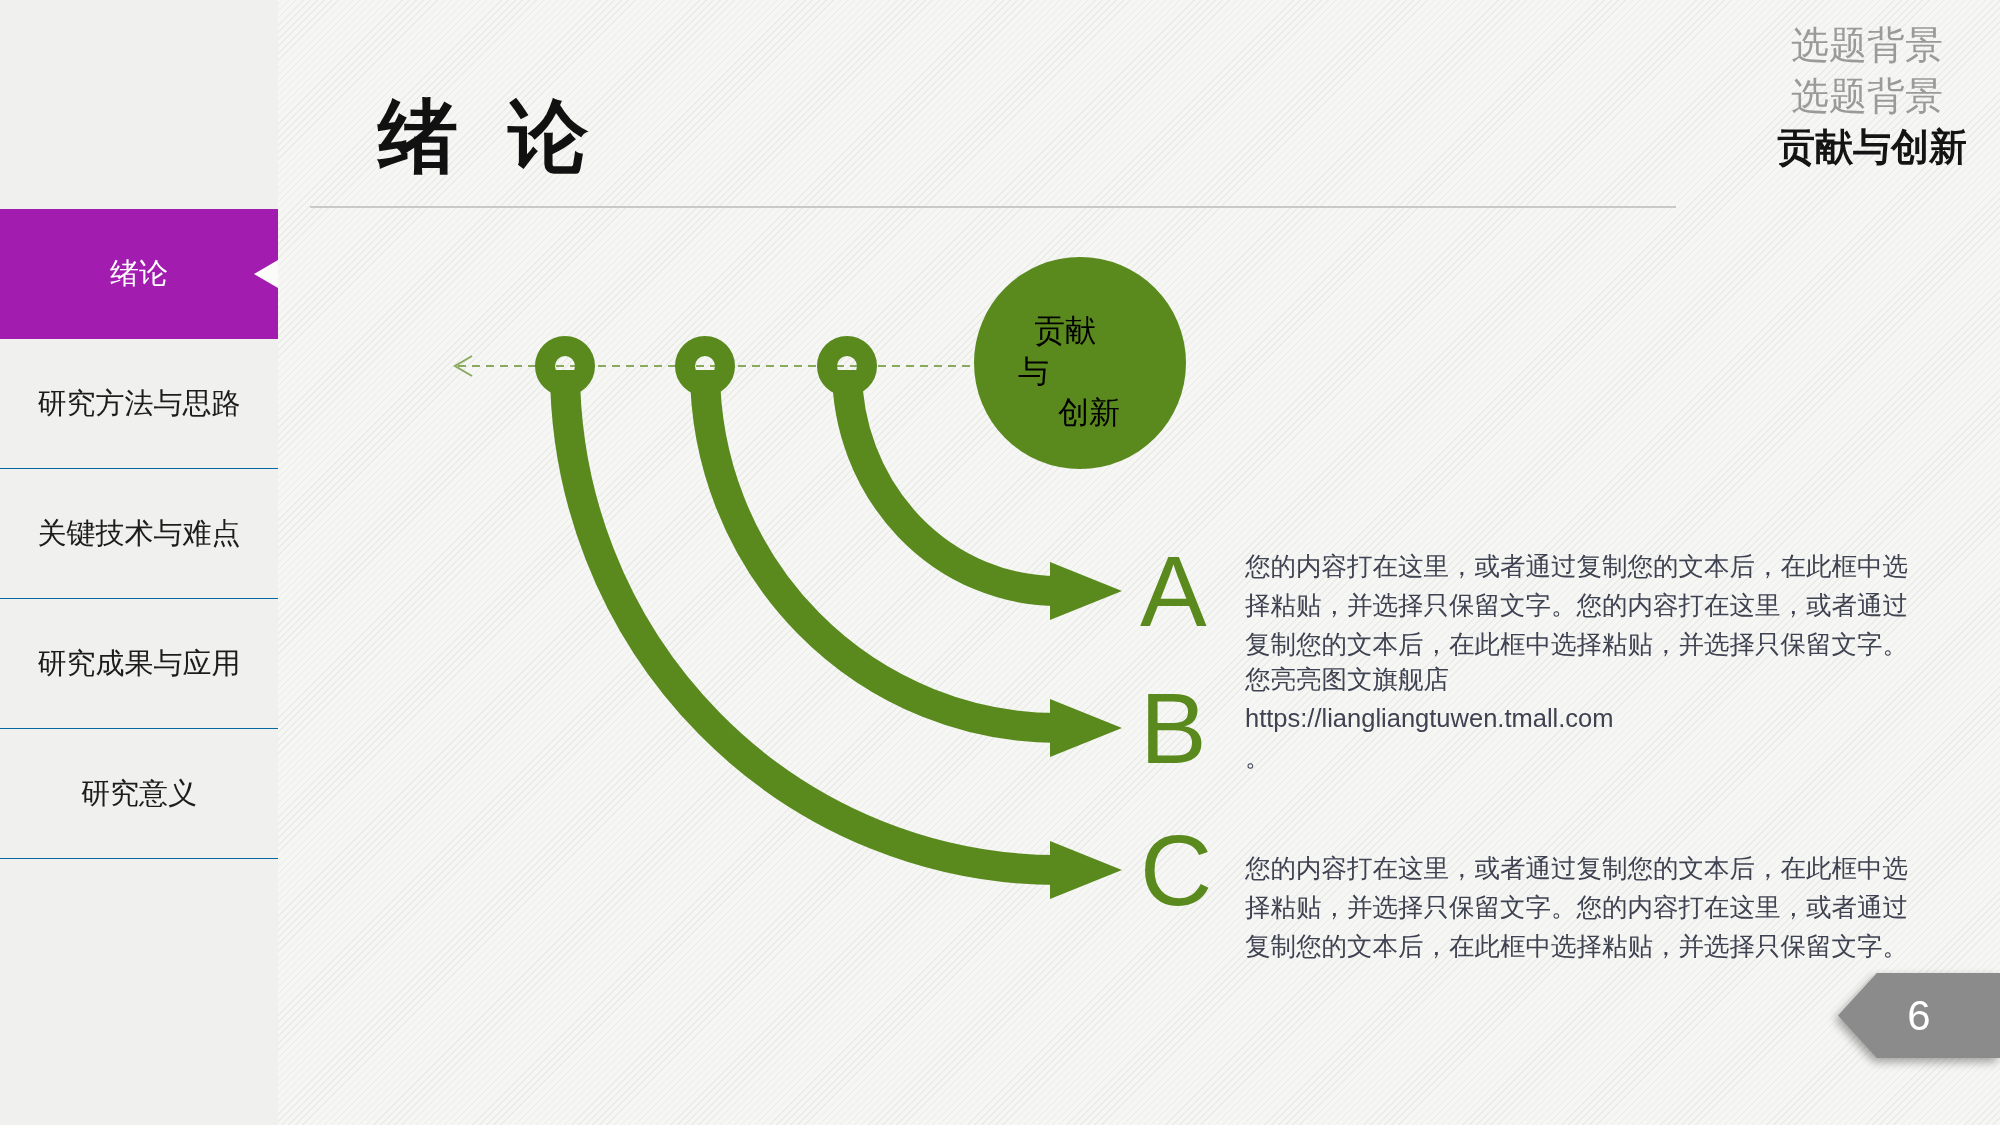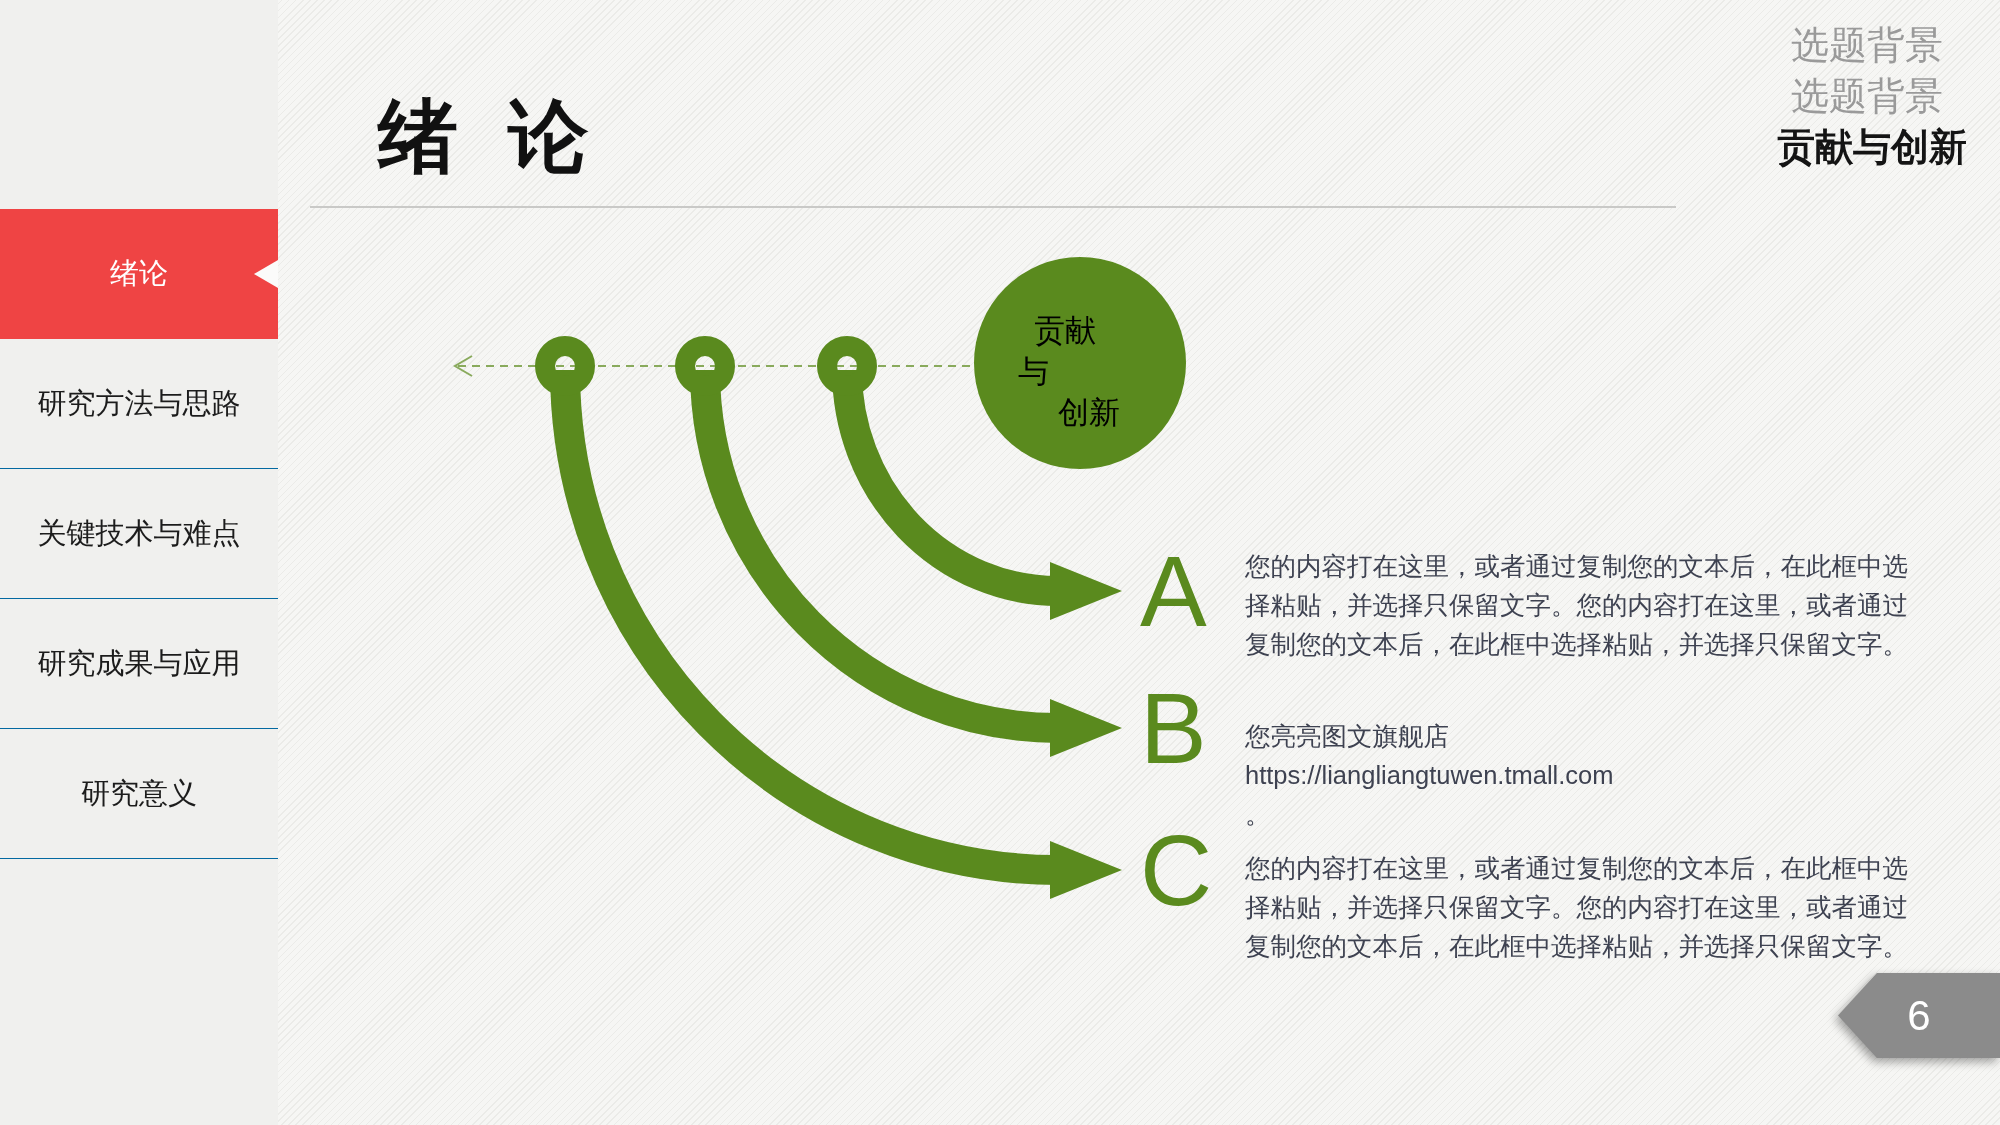--- a/index.html
+++ b/index.html
@@ -9,21 +9,21 @@
     width:2000px; height:1125px; overflow:hidden; position:relative;
     background:repeating-linear-gradient(135deg,#f6f6f4 0px,#f6f6f4 4px,#ebebe8 4px,#ebebe8 5px);
   }
   .stage{ position:absolute; inset:0; }
 
   
   .side-col{ position:absolute; left:0; top:0; width:278px; height:1125px; background:#f0f0ee; }
   .side-menu{ position:absolute; left:0; top:209px; width:278px; }
   .side-item{ position:relative; width:278px; height:130px; display:flex; align-items:center; justify-content:center;
               font-size:29px; color:#1c1c1c; border-bottom:1px solid #0369a1; cursor:default; }
-  .side-item.active{ background:#ef4444; color:#ffffff; border-bottom:none; }
+  .side-item.active{ background:#a21caf; color:#ffffff; border-bottom:none; }
   .side-item.active .notch{
     position:absolute; right:0; top:50%; transform:translateY(-50%);
     width:0; height:0; border-top:14px solid transparent; border-bottom:14px solid transparent;
     border-right:24px solid #fbfbfa;
   }
 
   
   .top-nav{ position:absolute; top:20px; right:28px; height:56px; display:flex; align-items:center;flex-direction:column; }
   .top-nav .nav-item{ font-size:38px; color:#9a9a9a; padding:0 15px; white-space:nowrap; }
   .top-nav .nav-item.active{ color:#141414; font-weight:bold; padding-right:5px; }
@@ -41,21 +41,21 @@
   .big-circle-text .l1{ margin-left:22px; }
   .big-circle-text .l2{ margin-left:6px; }
   .big-circle-text .l3{ margin-left:46px; }
 
   .row-letter{ position:absolute; left:1140px; width:80px; height:110px; display:flex; align-items:center;
                color:#5a8a1e; font-size:100px; line-height:1; }
   .row-letter.la{ top:536px; } .row-letter.lb{ top:673px; } .row-letter.lc{ top:815px; }
 
   .row-text{ position:absolute; left:1245px; width:666px; font-size:25.5px; line-height:39px;
              color:#3e4251; white-space:pre-line; }
-  .row-text.ta{ top:547px; } .row-text.tb{ top:717px; } .row-text.tc{ top:849px; }
+  .row-text.ta{ top:547px; } .row-text.tb{ top:660px; } .row-text.tc{ top:849px; }
 
   
   .badge-wrap{ position:absolute; left:1838px; top:973px; filter:drop-shadow(-3px 4px 5px rgba(0,0,0,0.35)); }
   .page-badge{ width:162px; height:85px; background:#8b8b8b; color:#fff;
                clip-path:polygon(0 50%, 24% 0, 100% 0, 100% 100%, 24% 100%);
                display:flex; align-items:center; justify-content:center; font-size:42px; }
 </style>
 </head>
 <body>
 

